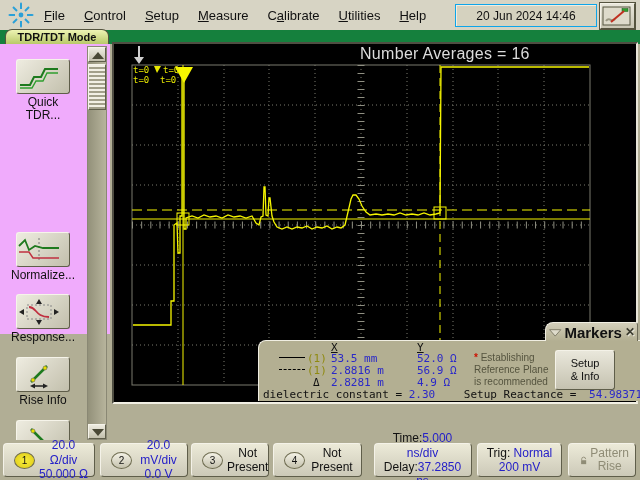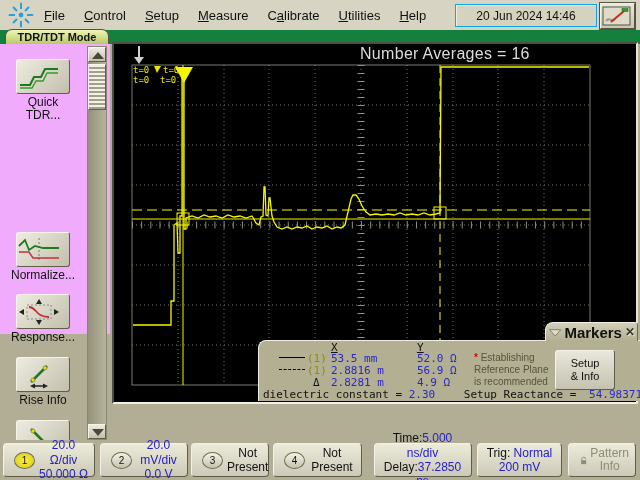--- a/index.html
+++ b/index.html
@@ -334,15 +334,15 @@
       <span>Trig:</span> <span class="blue">Normal</span><br>
       <span class="blue">200 mV</span>
     </span>
   </button>
   <button class="st-btn" style="left:568px;width:68px">
     <svg width="13" height="15" viewBox="0 0 13 15" style="margin:0 3px 0 5px">
       <path d="M3,7 V5 a3.5,3.5 0 0 1 7,0" fill="none" stroke="#8f8c76" stroke-width="1.6"></path>
       <rect x="2" y="7" width="9" height="7" fill="#8f8c76"></rect>
     </svg>
     <span class="disabled-text">Pattern
-Info</span>
+Rise</span>
   </button>
 </div>
 
 </body></html>

